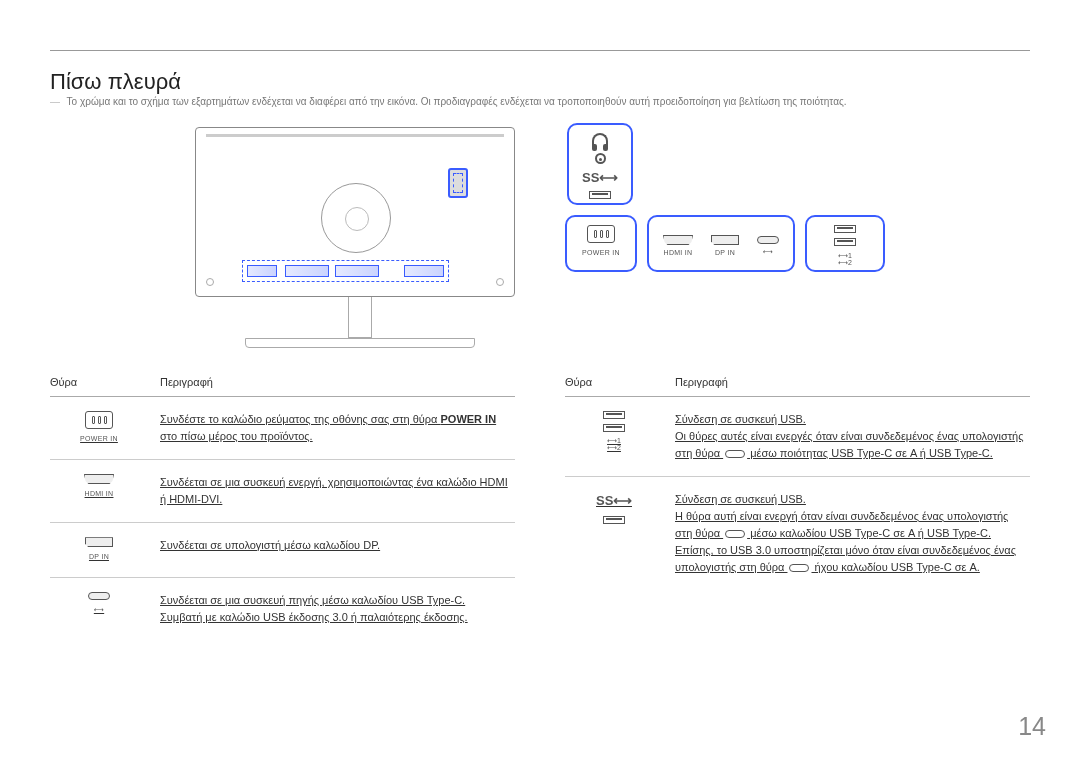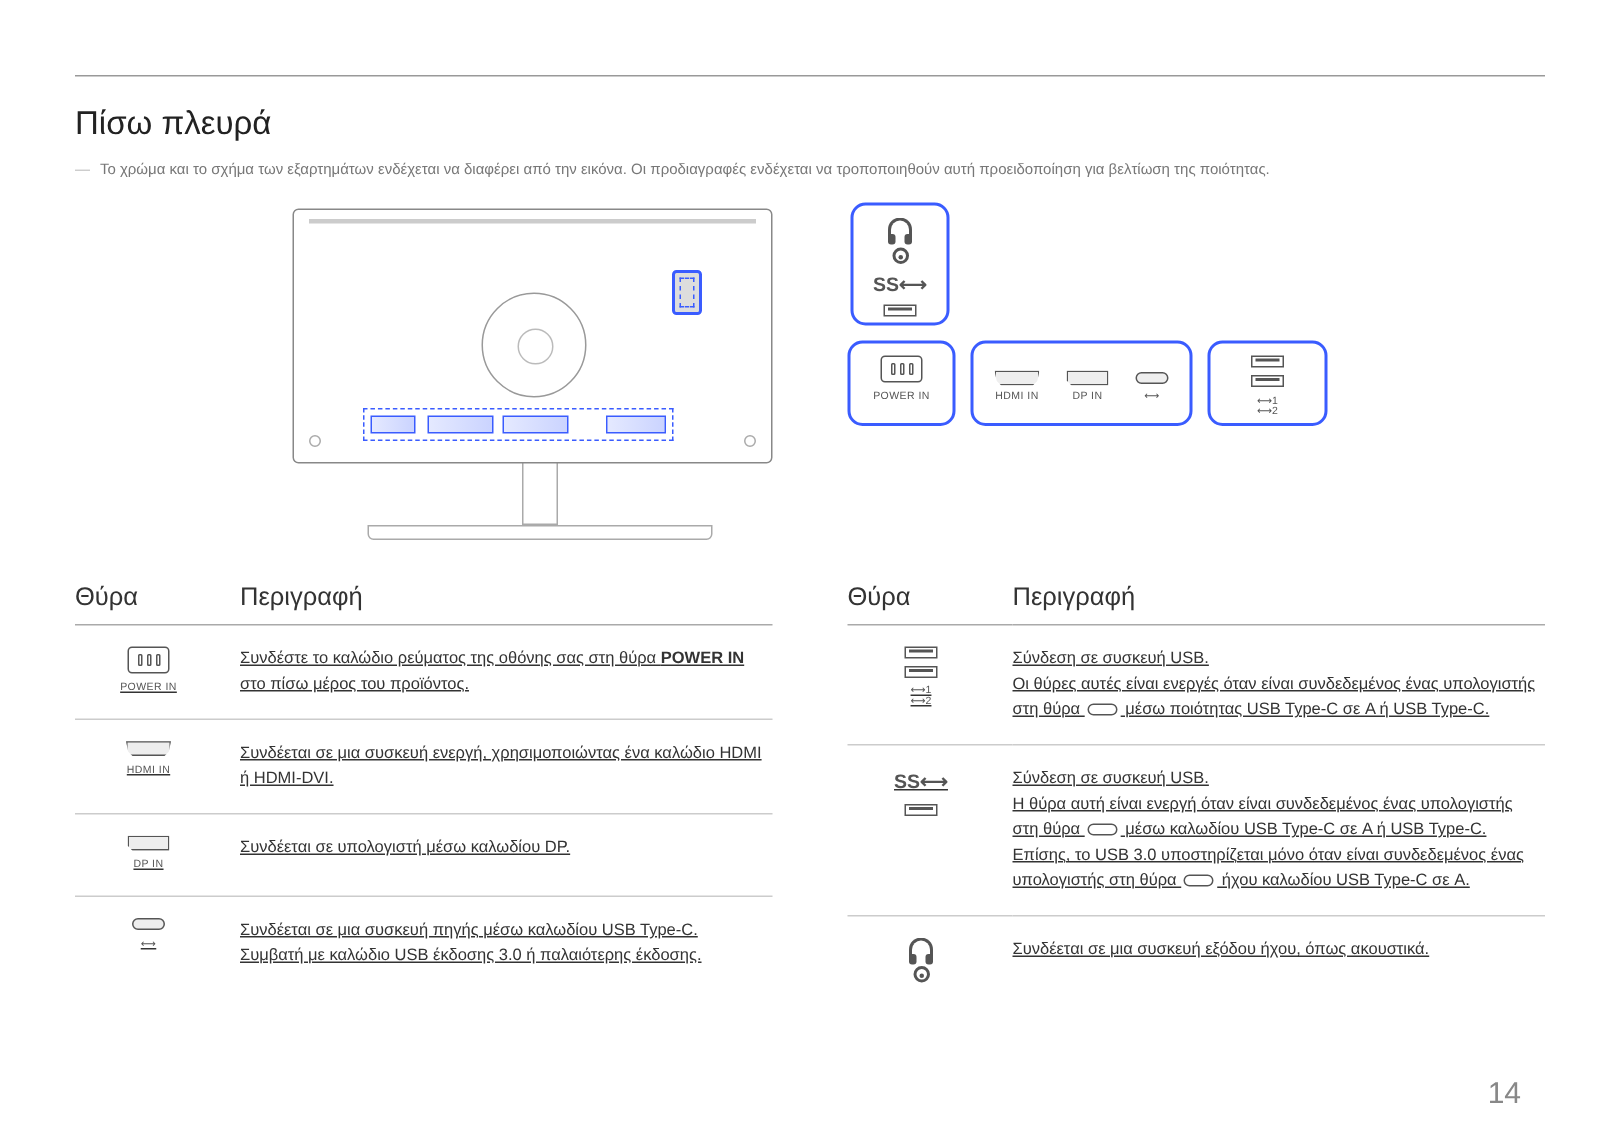--- a/index.html
+++ b/index.html
@@ -13,21 +13,20 @@
     background: #fff;
   }
   hr.top-rule {
     border: none;
     border-top: 1px solid #999;
     margin-bottom: 18px;
   }
   h2.section-title {
     font-size: 22px;
     font-weight: 400;
-    margin-bottom: 12px;
     color: #222;
   }
   .disclaimer {
     font-size: 10px;
     color: #777;
     line-height: 1.4;
     margin-bottom: 14px;
   }
   .dash { display:inline-block; width:14px; color:#bbb; vertical-align: top;}
   .diagram-area {
@@ -150,21 +149,21 @@
   }
   .ic-usblbl { font-size:7px; color:#555; line-height:1;}
   .two-col {
     display:flex;
     gap: 50px;
   }
   .col { flex:1; }
   table.port-table { width:100%; border-collapse: collapse; }
   .port-table thead th {
     text-align:left;
-    font-size:17px;
+    font-size:11px;
     font-weight:400;
     padding: 6px 0 8px;
     border-bottom: 1px solid #aaa;
     color:#333;
   }
   .port-table thead th:first-child { width:110px;}
   .port-table tbody td {
     vertical-align: top;
     padding: 14px 6px 14px 0;
     font-size: 11px;
@@ -181,22 +180,22 @@
   .porticon-box {
     display:flex;flex-direction:column;align-items:center;gap:5px;
   }
   .porticon-box .plabel { font-size:7px;color:#555;letter-spacing:0.3px;}
   .inline-glyph {
     display:inline-block;width:20px;height:8px;border:1px solid #555;
     border-radius:4px;vertical-align:middle;margin:0 2px;
     position:relative;
   }
   .page-num {
-    position:absolute; bottom:22px; right:66px;
-    font-size:20px; color:#888;
+    position:absolute; bottom:22px; right:34px;
+    font-size:25px; color:#888;
   }
 </style>
 </head>
 <body>
 
 <hr class="top-rule">
 
 <h2 class="section-title">Πίσω πλευρά</h2>
 
 <p class="disclaimer">
@@ -368,27 +367,18 @@
               <span class="ic ic-usbA"></span>
             </div>
           </td>
           <td>
             <div>Σύνδεση σε συσκευή USB.</div>
             <div>
               <span>Η θύρα αυτή είναι ενεργή όταν είναι συνδεδεμένος ένας υπολογιστής στη θύρα </span><span class="inline-glyph"></span><span> μέσω καλωδίου USB Type-C σε A ή USB Type-C. Επίσης, το USB 3.0 υποστηρίζεται μόνο όταν είναι συνδεδεμένος ένας υπολογιστής στη θύρα </span><span class="inline-glyph"></span><span> ήχου καλωδίου USB Type-C σε A.</span>
             </div>
           </td>
         </tr>
-        <tr>
-          <td class="portcell">
-            <div class="porticon-box">
-              <span class="ic ic-headphone"></span>
-              <span class="ic ic-jack"></span>
-            </div>
-          </td>
-          <td>Συνδέεται σε μια συσκευή εξόδου ήχου, όπως ακουστικά.</td>
-        </tr>
       </tbody>
     </table>
   </div>
 </div>
 
 <div class="page-num">14</div>
 
 </body></html>

